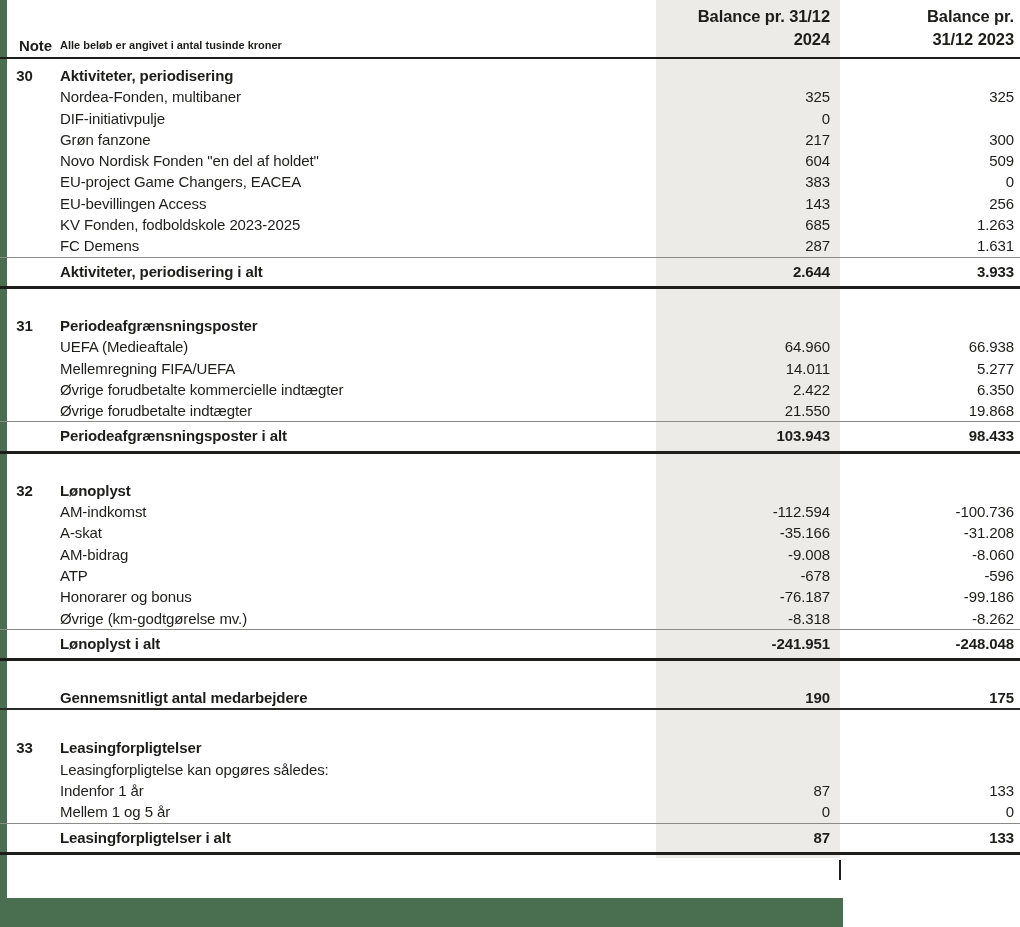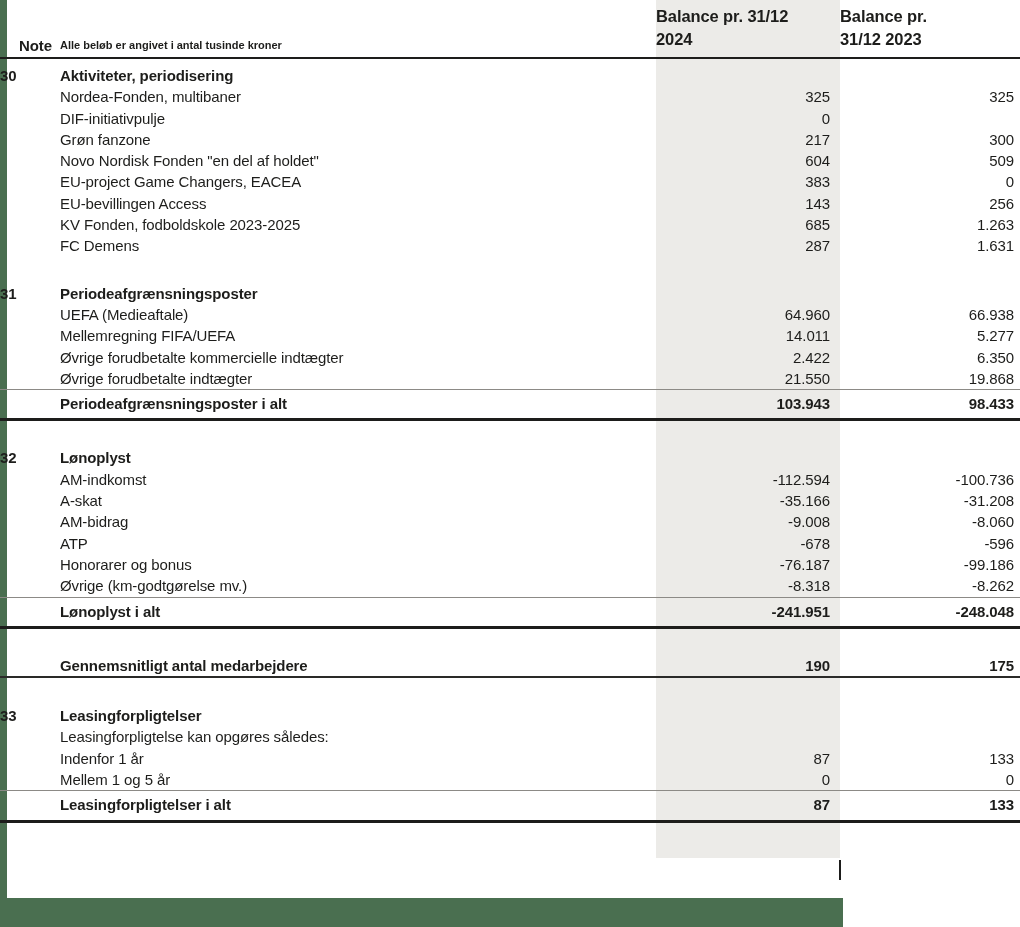--- a/index.html
+++ b/index.html
@@ -13,27 +13,27 @@
   .left-edge   { position:absolute; left:0; top:0; width:7px; height:927px; background:var(--accent-green,#4a6f50); }
   .bottom-bar  { position:absolute; left:0; top:898px; width:843px; height:29px; background:var(--accent-green,#4a6f50); }
   .corner-box  { position:absolute; left:839px; top:860px; width:181px; height:20px; background:#fff; border-left:2px solid #1d1d1b; }
 
   .content { position:relative; }
 
   
   .header { position:relative; height:57px; border-bottom:2px solid #1d1d1b; }
   .note-label { position:absolute; left:19px; bottom:3px; font-weight:bold; font-size:15px; }
   .units-note { position:absolute; left:60px; bottom:6px; font-weight:bold; font-size:11px; letter-spacing:0; }
-  .col-head { position:absolute; top:5px; text-align:left; font-weight:bold; font-size:16.5px; line-height:23px; }
+  .col-head { position:absolute; top:5px; text-align:right; font-weight:bold; font-size:16.5px; line-height:23px; }
   .col-head.y2024 { left:656px; width:174px; }
   .col-head.y2023 { left:840px; width:174px; }
 
   
   .row { display:grid; grid-template-columns:41px 615px 184px 180px; height:21.3px; line-height:21.3px; font-size:15px; }
-  .cell-note  { text-align:left; }
+  .cell-note  { text-align:center;margin-left:8px; }
   .cell-label { padding-left:19px; white-space:nowrap; }
   .cell-v24   { text-align:right; padding-right:10px; }
   .cell-v23   { text-align:right; padding-right:6px; }
   .title-row  { font-weight:bold; }
 
   .section { margin-top:26px; }
   .section:first-child { margin-top:6px; }
   .section.standalone  { margin-top:25px; }
   .section:nth-child(5){ margin-top:27px; }
 
@@ -112,20 +112,28 @@
             <div class="cell-label">KV Fonden, fodboldskole 2023-2025</div>
             <div class="cell-v24">685</div>
             <div class="cell-v23">1.263</div>
           </div>
           <div class="row">
             <div class="cell-note"></div>
             <div class="cell-label">FC Demens</div>
             <div class="cell-v24">287</div>
             <div class="cell-v23">1.631</div>
           </div>
+          <div class="total-block">
+            <div class="row total-row">
+              <div class="cell-note"></div>
+              <div class="cell-label">Aktiviteter, periodisering i alt</div>
+              <div class="cell-v24">2.644</div>
+              <div class="cell-v23">3.933</div>
+            </div>
+          </div>
         </div>
         <div class="section">
           <div class="row title-row">
             <div class="cell-note">31</div>
             <div class="cell-label">Periodeafgrænsningsposter</div>
             <div class="cell-v24"></div>
             <div class="cell-v23"></div>
           </div>
           <div class="row">
             <div class="cell-note"></div>

